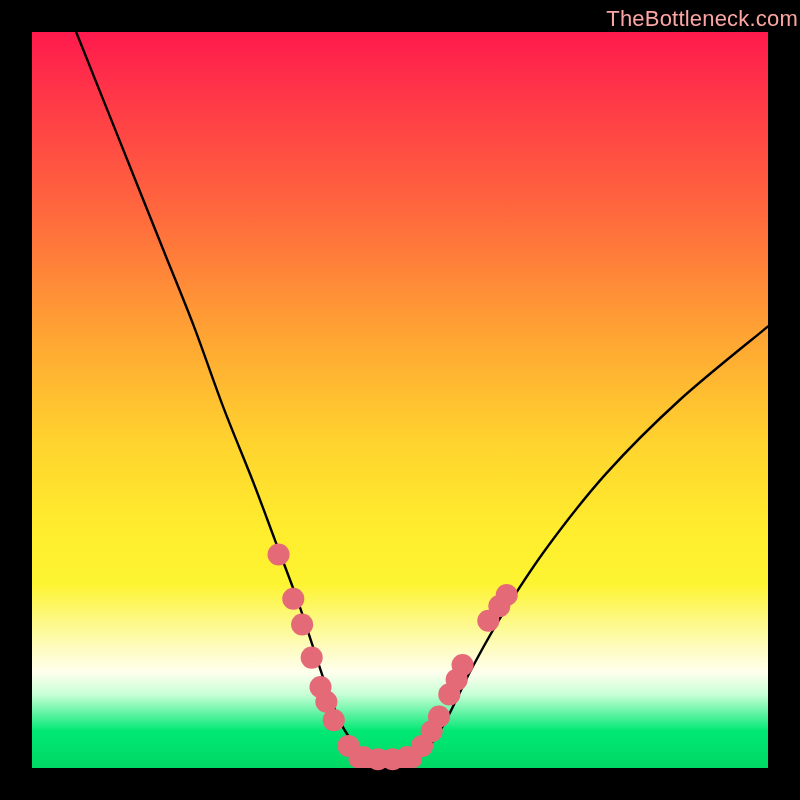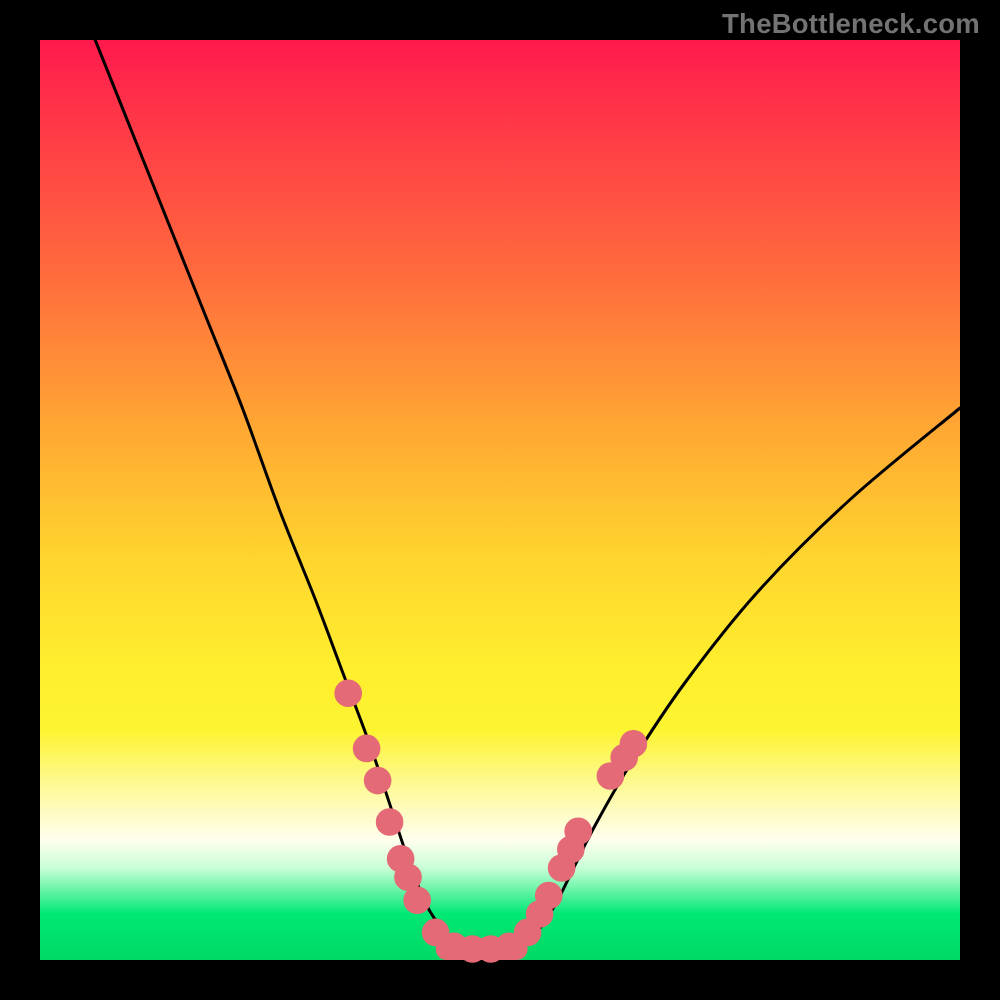--- a/index.html
+++ b/index.html
@@ -37,24 +37,24 @@
       #fefcc4 84%,
       #ffffee 87%,
       #c8ffd6 90%,
       #00e874 95%,
       #00d864 100%
     );
   }
   .watermark {
     position: absolute;
     top: 6px;
-    right: 16px;
-    color: #737373;
+    right: 2px;
+    color: #fca5a5;
     font-size: 22px;
-    font-weight: 700;
+    font-weight: 400;
     letter-spacing: 0.2px;
   }
   svg.overlay {
     position: absolute;
     top: 32px;
     left: 32px;
     width: 736px;
     height: 736px;
     overflow: visible;
   }

